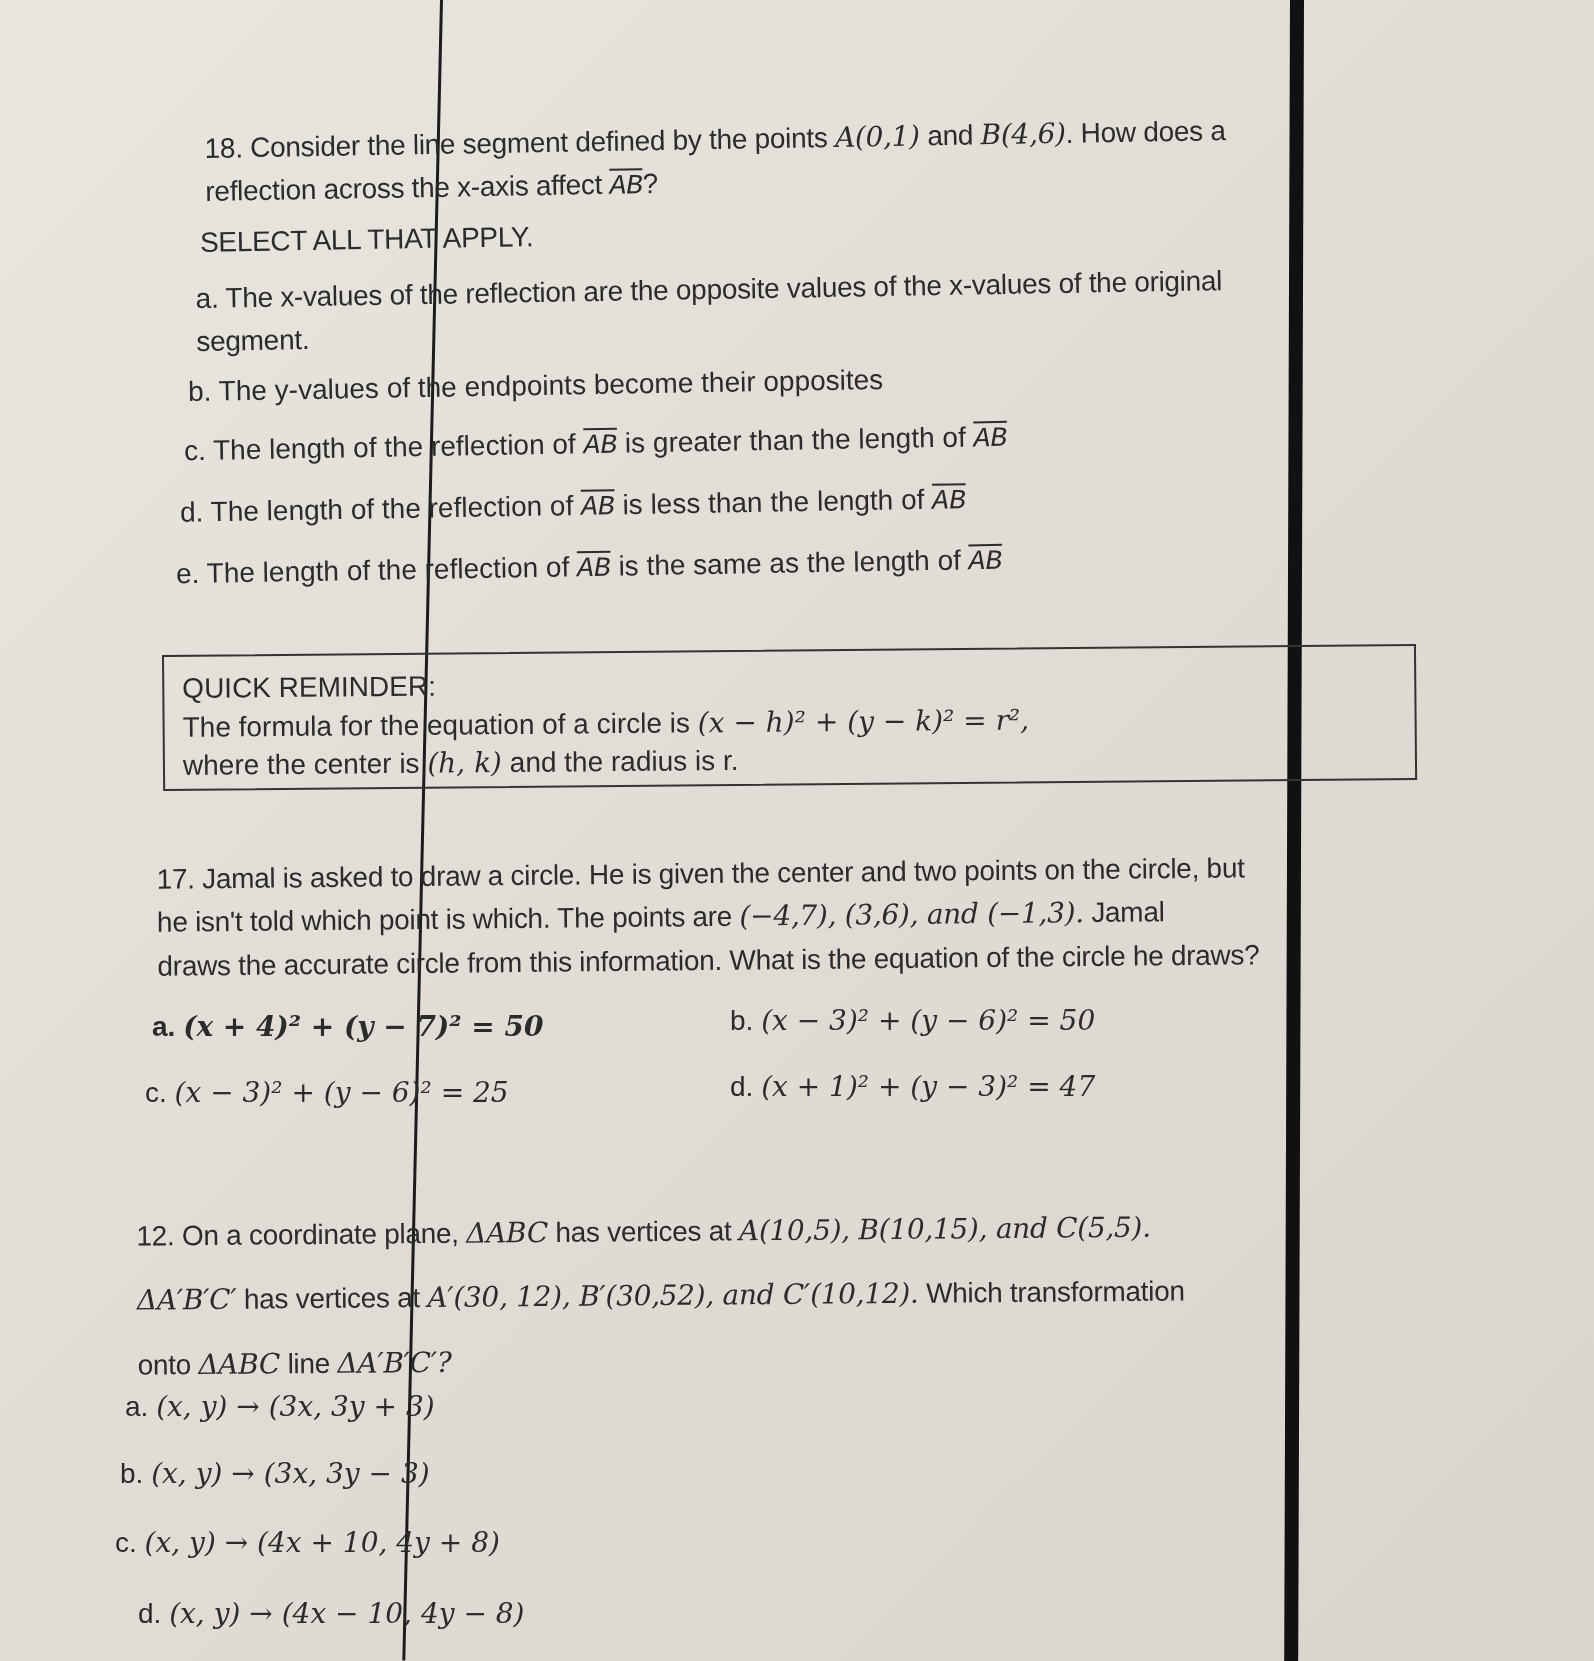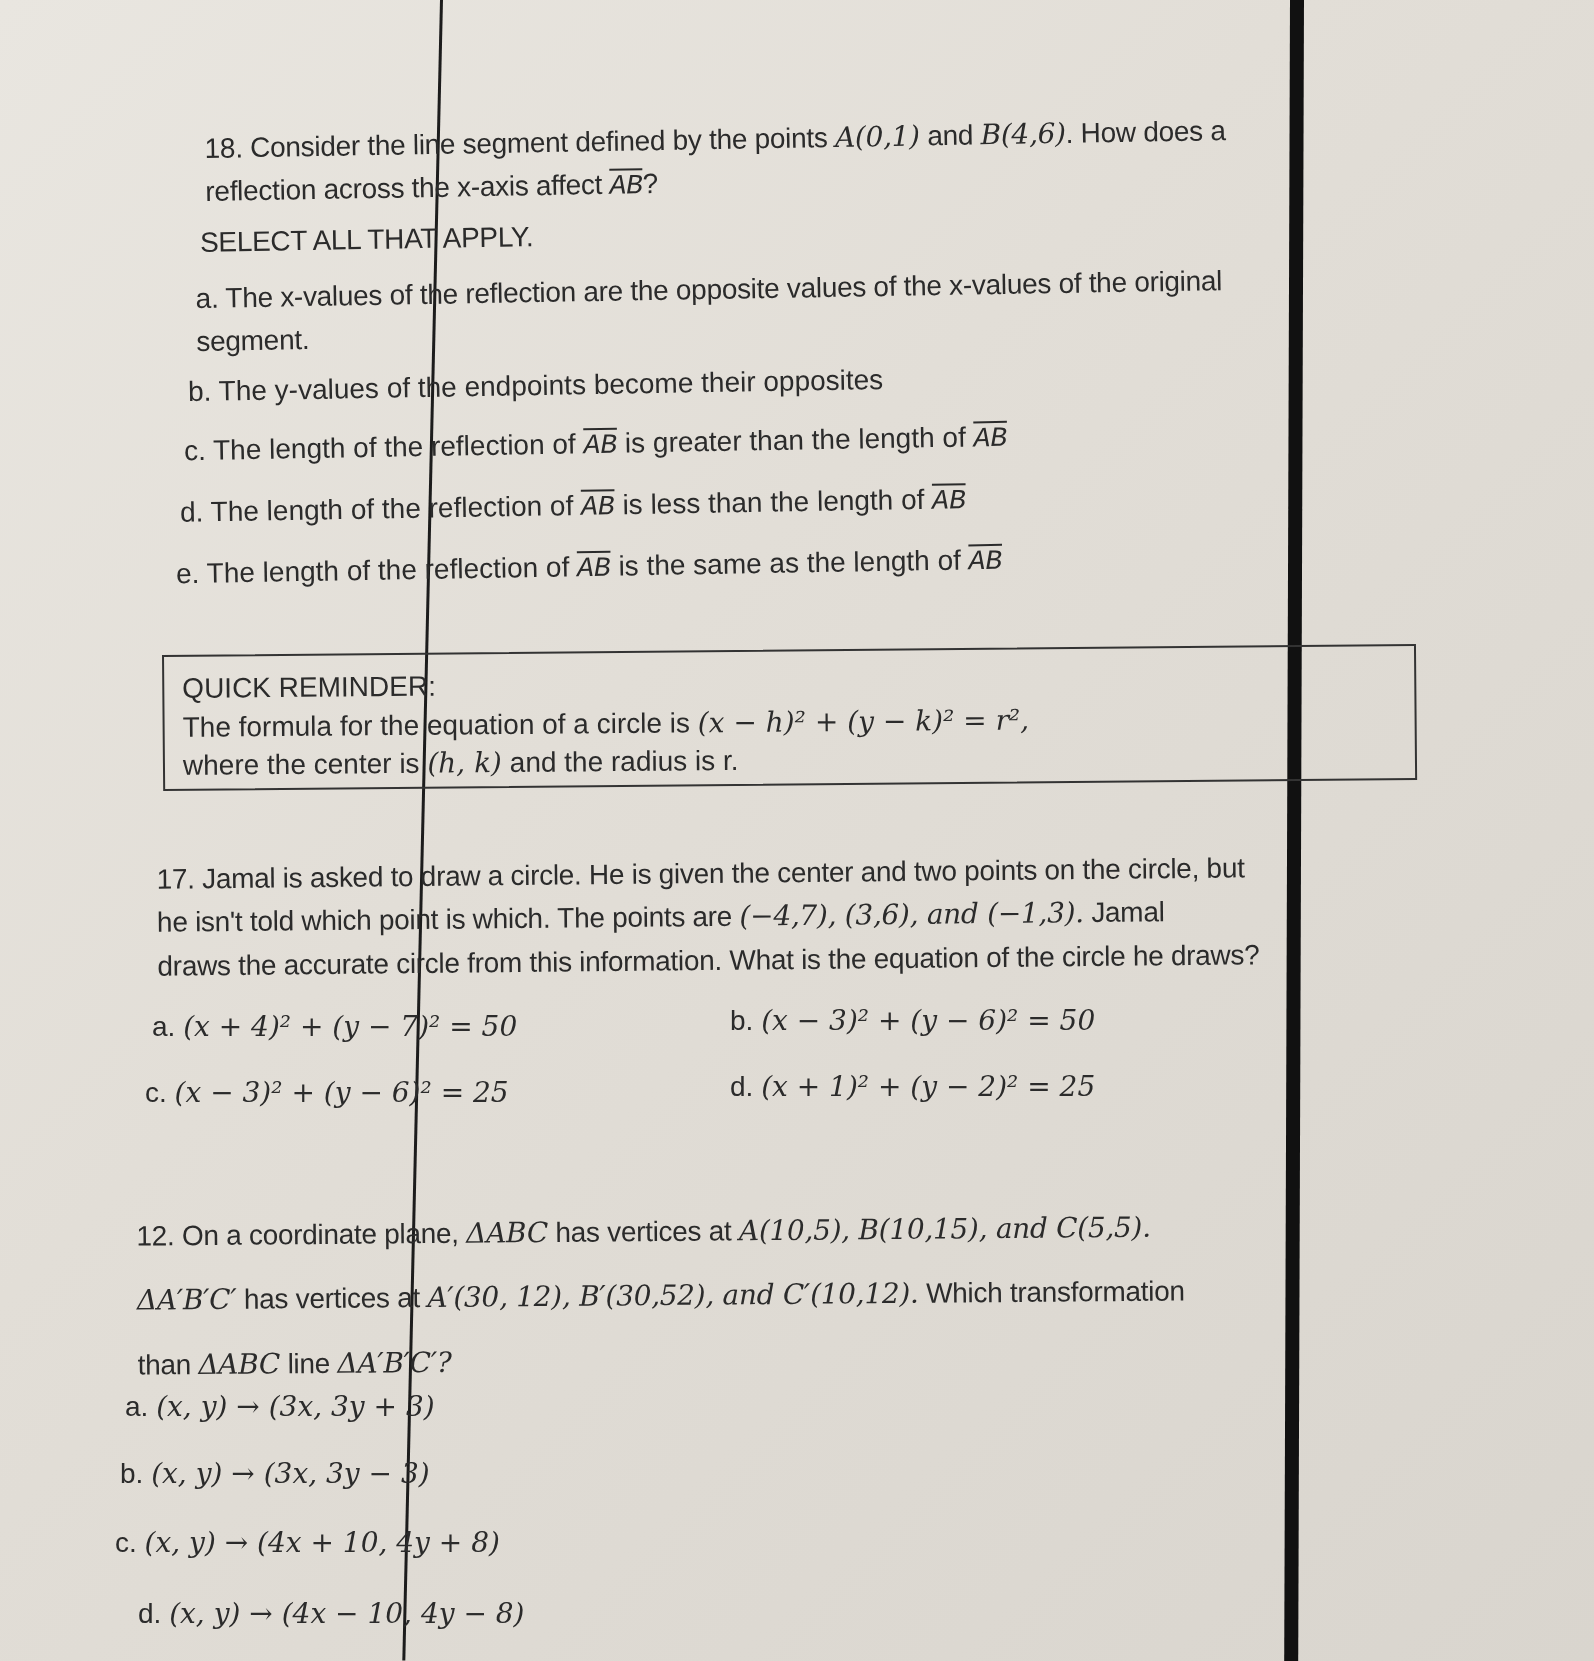--- a/index.html
+++ b/index.html
@@ -82,48 +82,48 @@
 </div>
 
 <div class="q" style="left:157px; top:852px; transform:rotate(-0.6deg); line-height:1.55;">
   <span>17.</span>
   <span>Jamal is asked to draw a circle.  He is given the center and two points on the circle, but</span><br>
   <span>he isn't told which point is which.  The points are</span>
   <span class="math">(−4,7), (3,6), and (−1,3).</span>
   <span>Jamal</span><br>
   <span>draws the accurate circle from this information.  What is the equation of the circle he draws?</span>
 </div>
-<div class="opt" style="left:152px; top:1010px;">
+<div class="opt" style="left:152px; top:1010px;font-weight:bold;">
   <span>a.</span>
   <span class="math">(x + 4)² + (y − 7)² = 50</span>
 </div>
 <div class="opt" style="left:730px; top:1004px;text-align:right;">
   <span>b.</span>
   <span class="math">(x − 3)² + (y − 6)² = 50</span>
 </div>
 <div class="opt" style="left:145px; top:1076px;text-align:right;">
   <span>c.</span>
   <span class="math">(x − 3)² + (y − 6)² = 25</span>
 </div>
 <div class="opt" style="left:730px; top:1070px;">
   <span>d.</span>
-  <span class="math">(x + 1)² + (y − 2)² = 25</span>
+  <span class="math">(x + 1)² + (y − 3)² = 47</span>
 </div>
 
 <div class="q" style="left:137px; top:1200px; transform:rotate(-0.5deg); line-height:2.3;">
   <span>12.</span>
   <span>On a coordinate plane,</span>
   <span class="math">ΔABC</span>
   <span>has vertices at</span>
   <span class="math">A(10,5), B(10,15), and C(5,5).</span><br>
   <span class="math">ΔA′B′C′</span>
   <span>has vertices at</span>
   <span class="math">A′(30, 12), B′(30,52), and C′(10,12).</span>
   <span>Which transformation</span><br>
-  <span>than</span>
+  <span>onto</span>
   <span class="math">ΔABC</span>
   <span>line</span>
   <span class="math">ΔA′B′C′?</span>
 </div>
 <div class="opt" style="left:125px; top:1390px;">
   <span>a.</span>
   <span class="math">(x, y) → (3x, 3y + 3)</span>
 </div>
 <div class="opt" style="left:120px; top:1457px;">
   <span>b.</span>

